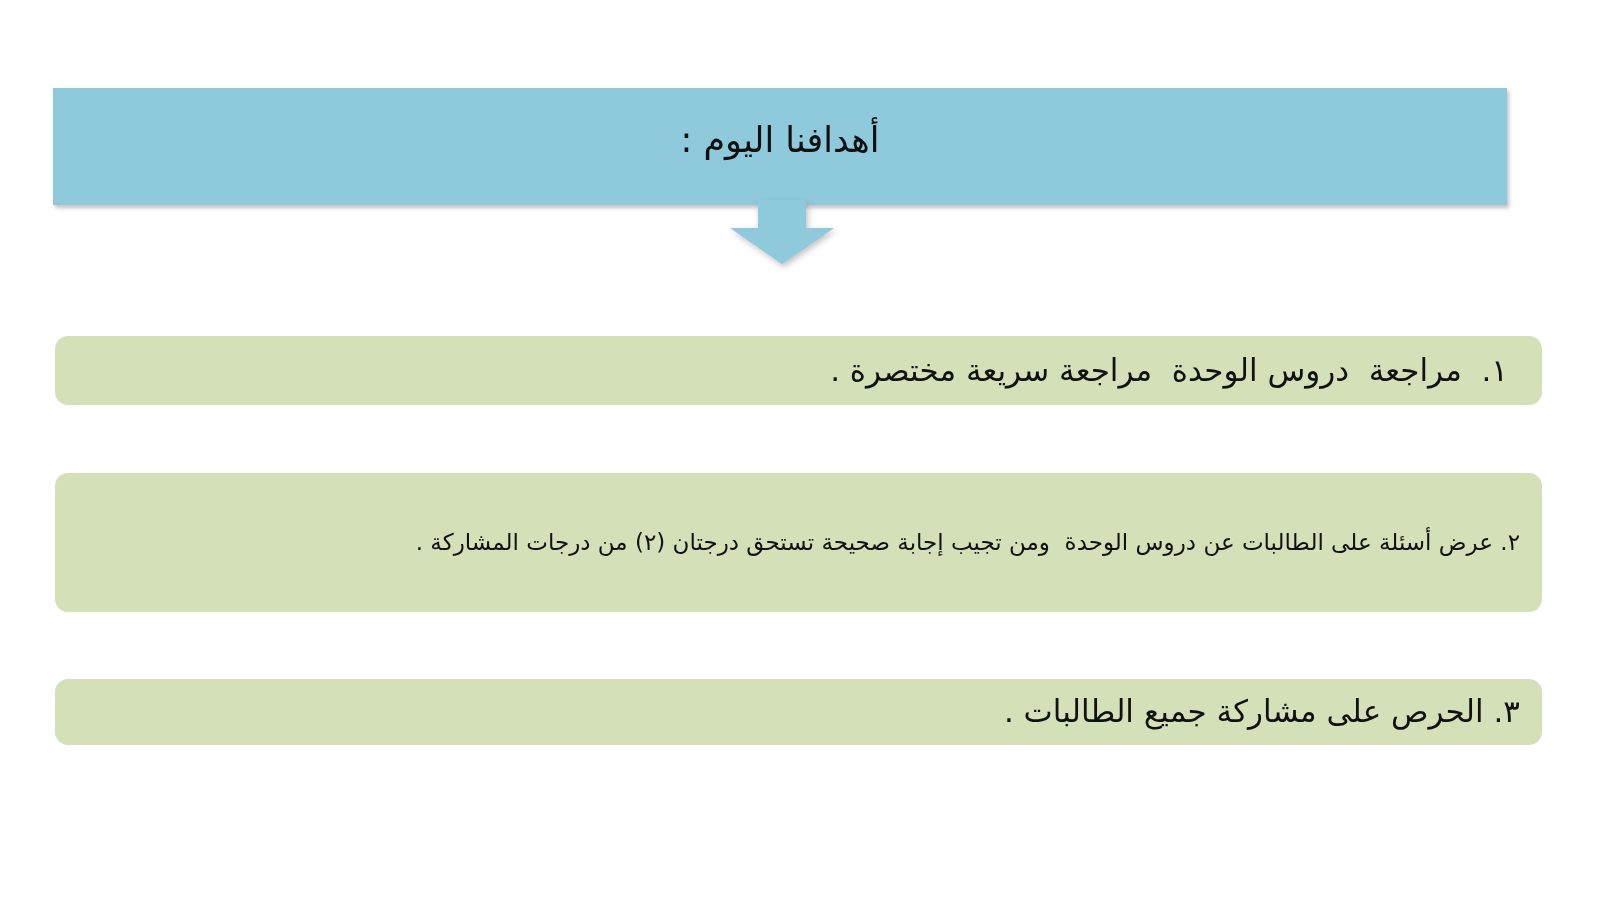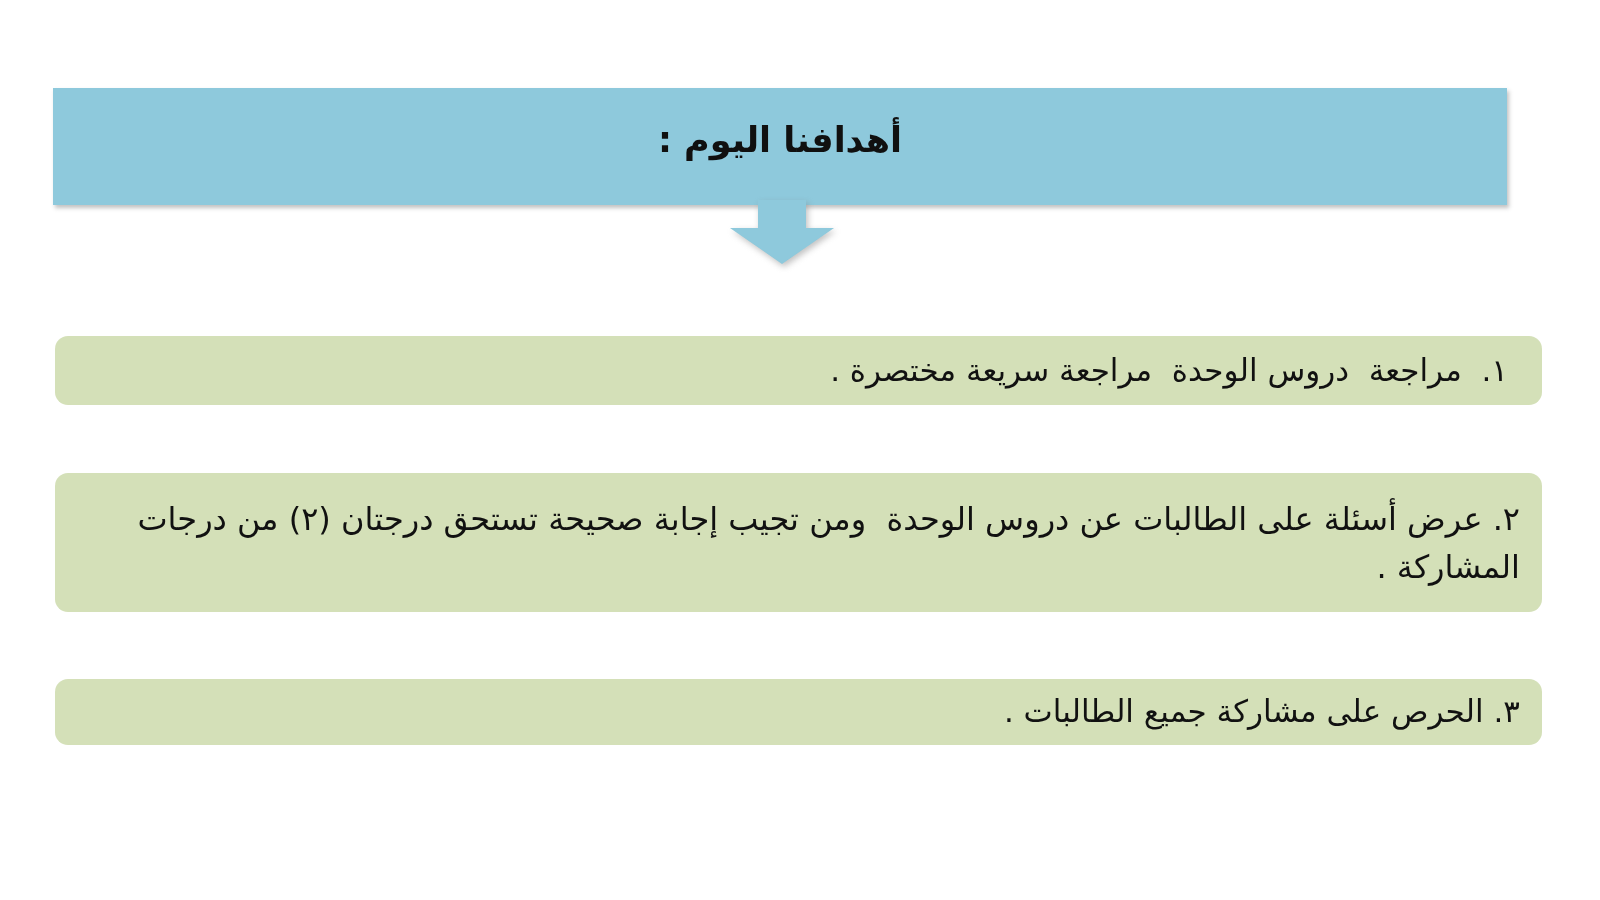--- a/index.html
+++ b/index.html
@@ -45,21 +45,21 @@
     position: absolute;
     left: 0;
     top: 0;
     width: 1454px;
     height: 103px;
     display: flex;
     align-items: center;
     justify-content: center;
     direction: rtl;
     font-size: 35px;
-    font-weight: bold;
+    font-weight: normal;
     color: #101010;
     letter-spacing: 0;
     white-space: pre;
   }
 
   .arrow-wrap {
     position: absolute;
     left: 659px;   
     top: 112px;
     width: 140px;
@@ -98,21 +98,21 @@
   }
   #goal-box-1 .goal-text { font-size: 31px; }
 
   #goal-box-2 {
     left: 55px;
     top: 473px;
     width: 1487px;
     height: 139px;
     padding: 0 22px 0 22px;
   }
-  #goal-box-2 .goal-text { font-size: 32px; line-height: 1.5; }
+  #goal-box-2 .goal-text { font-size: 23px; line-height: 1.5; }
 
   #goal-box-3 {
     left: 55px;
     top: 679px;
     width: 1487px;
     height: 66px;
     padding: 0 22px 0 22px;
     justify-content: flex-end;
   }
   #goal-box-3 .goal-text { font-size: 31px; }

